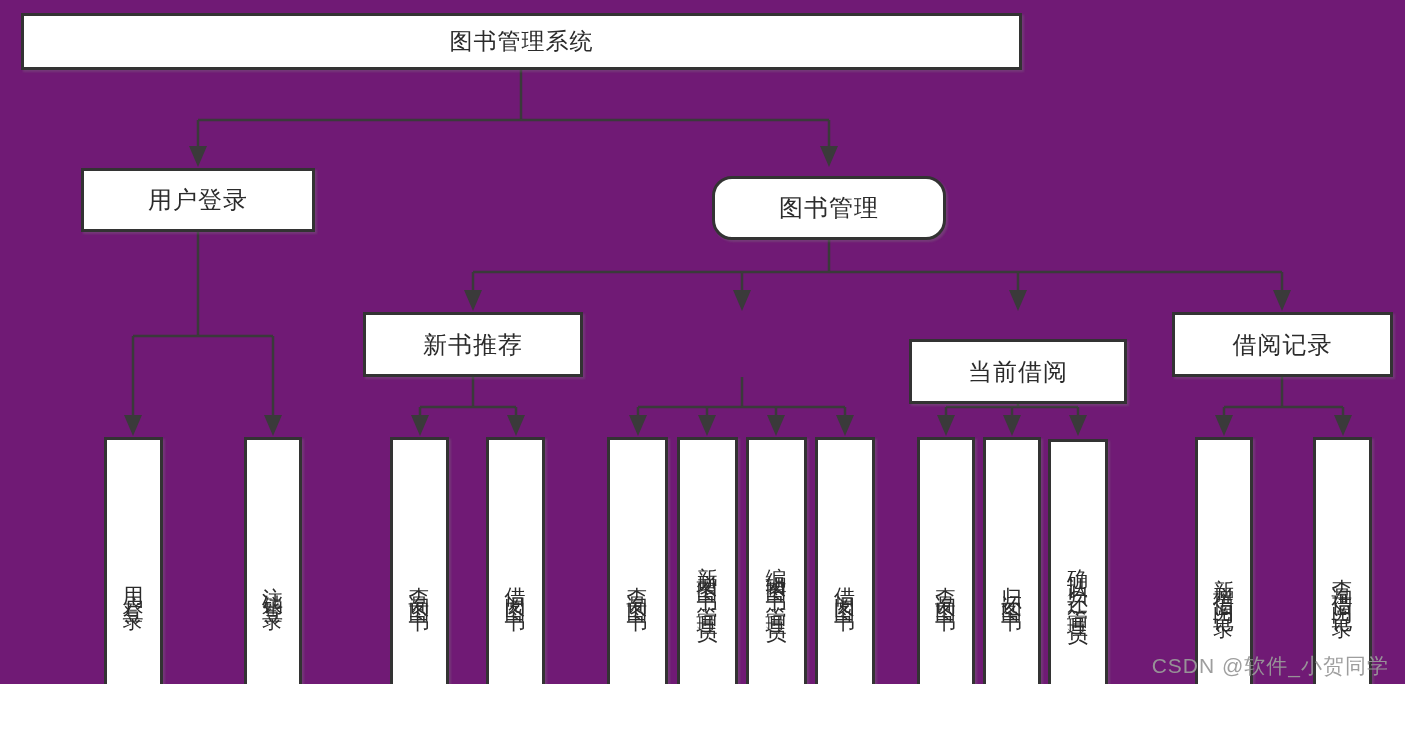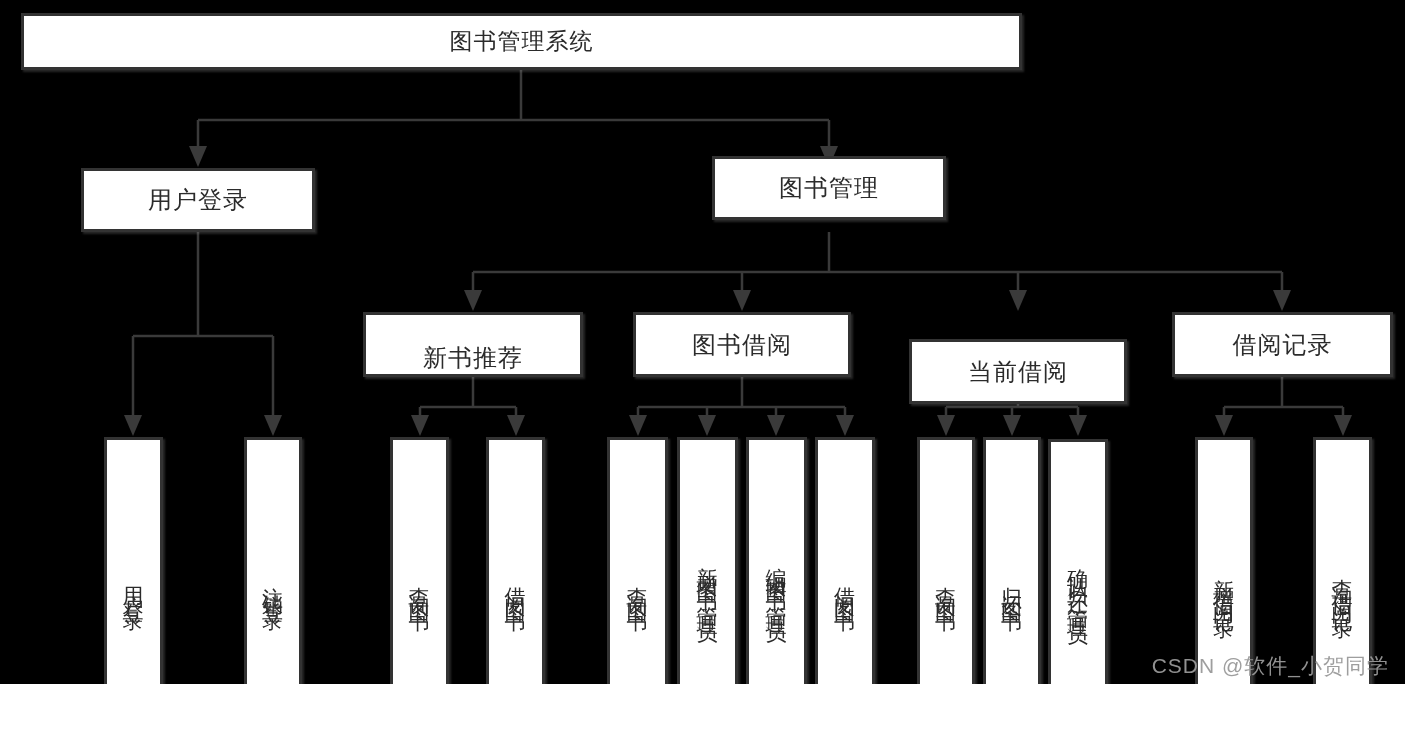--- a/index.html
+++ b/index.html
@@ -4,21 +4,21 @@
 <style>
   html, body {
     margin: 0;
     padding: 0;
     background: #ffffff;
   }
   .canvas {
     position: relative;
     width: 1405px;
     height: 684px;
-    background: #000000;
+    background: #701a75;
     font-family: "Liberation Sans", "DejaVu Sans", sans-serif;
     overflow: hidden;
   }
   .wires {
     position: absolute;
     left: 0; top: 0;
     width: 1405px; height: 747px;
     z-index: 1;
   }
   .wires line {
@@ -151,29 +151,26 @@
     </g>
   </svg>
 
   <div class="box" style="left:21px; top:13px; width:1001px; height:57px;">
     <span class="root-label">图书管理系统</span>
   </div>
 
   <div class="box" style="left:81px; top:168px; width:234px; height:64px;">
     <span class="h-label">用户登录</span>
   </div>
-  <div class="box" style="left:712px; top:156px; width:234px; height:64px;">
+  <div class="box" style="left:712px; top:176px; width:234px; height:64px;border-radius:20px;">
     <span class="h-label">图书管理</span>
   </div>
 
-  <div class="box" style="left:363px; top:312px; width:220px; height:65px;align-items:flex-end;">
+  <div class="box" style="left:363px; top:312px; width:220px; height:65px;">
     <span class="h-label">新书推荐</span>
-  </div>
-  <div class="box" style="left:633px; top:312px; width:218px; height:65px;">
-    <span class="h-label">图书借阅</span>
   </div>
   <div class="box" style="left:909px; top:312px; width:218px; height:65px;margin-top:27px;">
     <span class="h-label">当前借阅</span>
   </div>
   <div class="box" style="left:1172px; top:312px; width:221px; height:65px;">
     <span class="h-label">借阅记录</span>
   </div>
 
   <div class="box" style="left:104px; top:437px; width:59px; height:297px;">
     <span class="v-label">用户登录</span>

